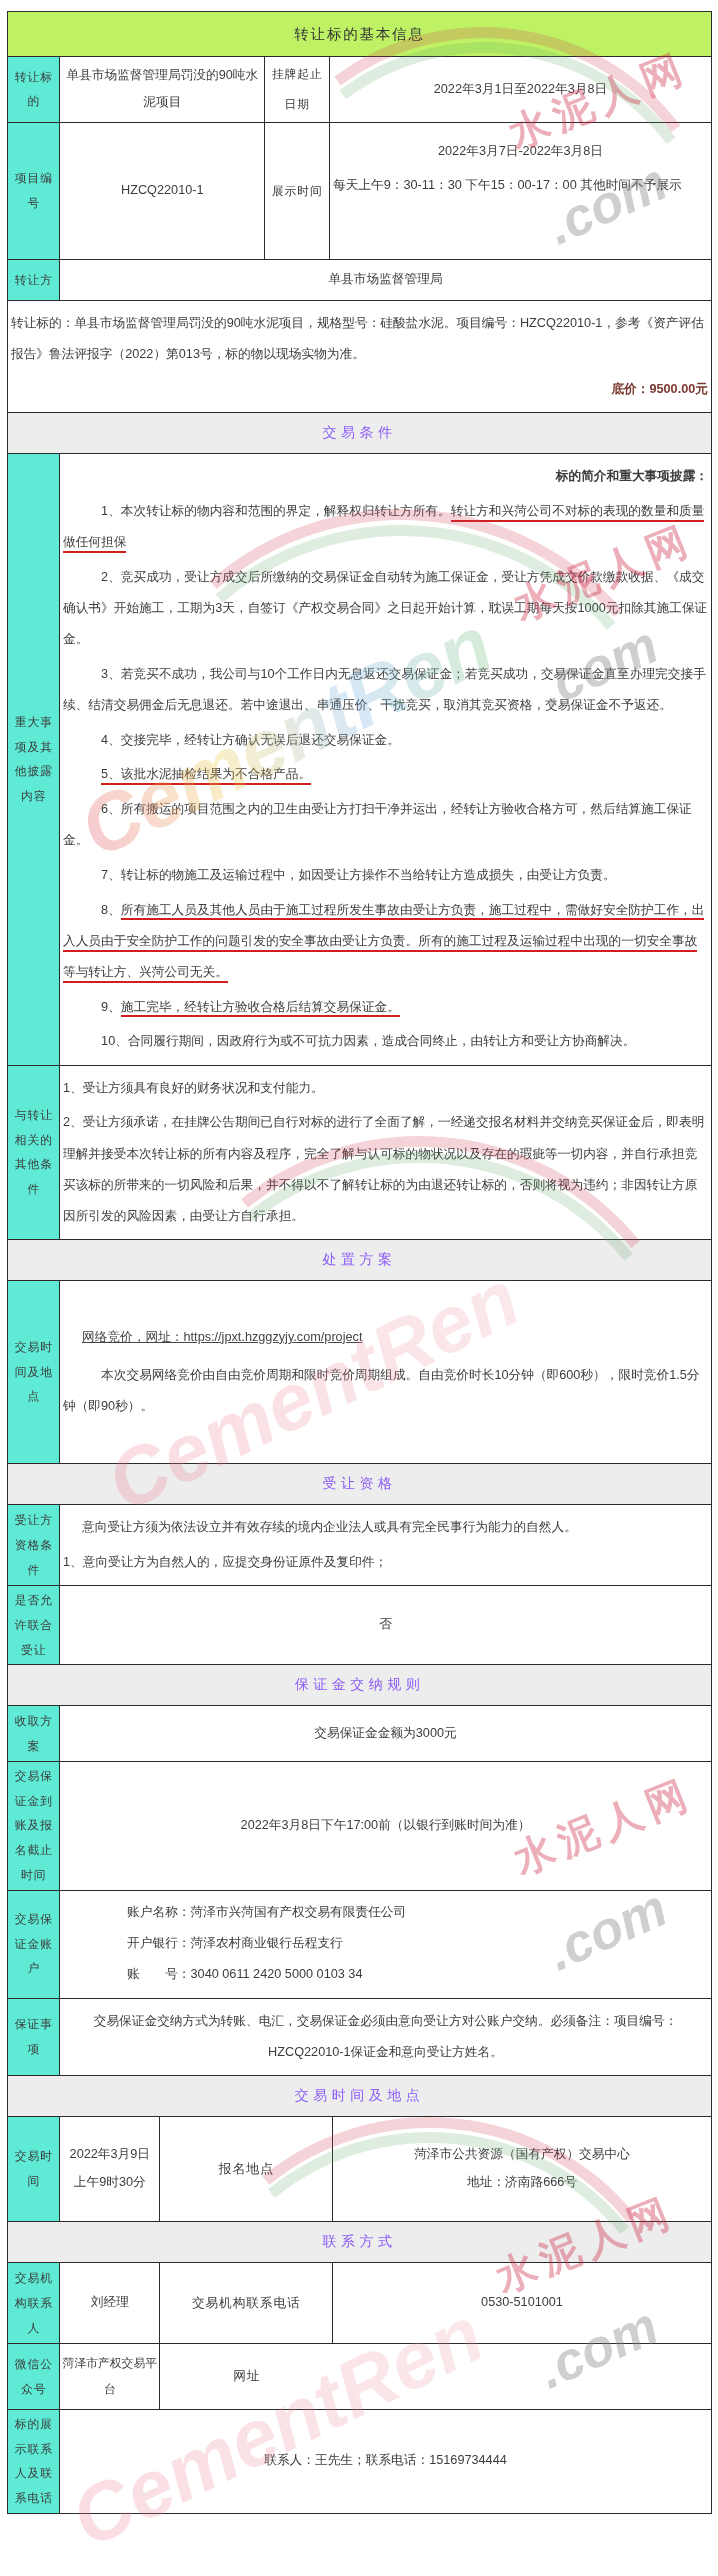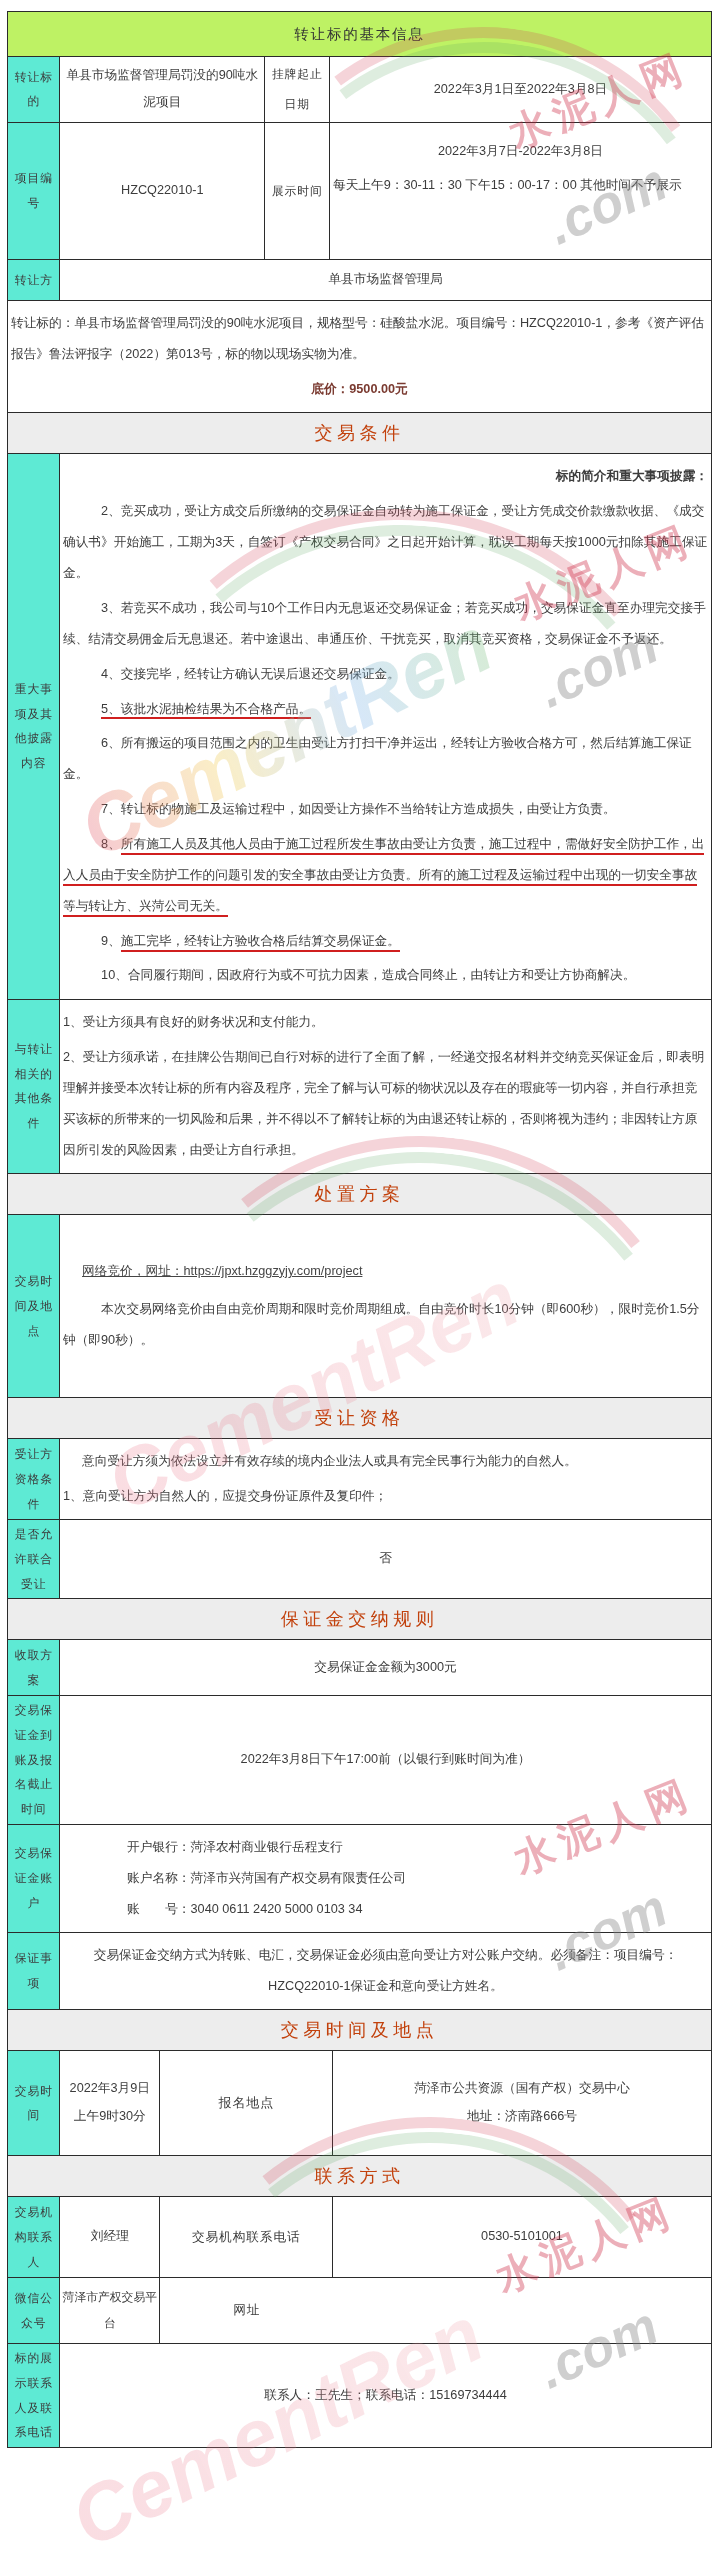--- a/index.html
+++ b/index.html
@@ -16,28 +16,28 @@
   .c3{width:65px;flex:0 0 65px;}
   .c4{flex:1;}
   .n2{width:100px;flex:0 0 100px;}
   .n3{width:173px;flex:0 0 173px;}
   .label{background:#5eead4;display:flex;align-items:center;justify-content:center;text-align:center;font-size:11.8px;line-height:2.1;letter-spacing:0.9px;}
   .plain-label{display:flex;align-items:center;justify-content:center;text-align:center;font-size:11.8px;line-height:2.6;letter-spacing:0.9px;}
   .center{display:flex;flex-direction:column;align-items:center;justify-content:center;text-align:center;font-size:12.7px;line-height:2.2;}
   .title-row .cell{background:#bef264;display:flex;align-items:center;justify-content:center;
       font-size:14.5px;letter-spacing:1.8px;color:#333;min-height:44px;}
   .section{background:#ededed;display:flex;align-items:center;justify-content:center;
-      font-size:18px;letter-spacing:4.5px;color:#c2410c;min-height:40px;}
+      font-size:14px;letter-spacing:4.5px;color:#8b5cf6;min-height:40px;}
   .textcell{font-size:12.7px;line-height:2.45;padding:3.6px 2.7px;}
   .textcell p{margin:3.6px 0;}
   .indent{text-indent:3em;}
   .indent-sm{text-indent:1.5em;}
   .bold{font-weight:bold;text-align:right;}
   .redline{border-bottom:2.7px solid #d01f1f;padding-bottom:1.8px;}
-  .price{font-weight:bold;color:#7a3a30;text-align:center;text-indent:0;margin-top:9px;}
+  .price{font-weight:bold;color:#7a3a30;text-align:right;text-indent:0;margin-top:9px;}
   .dark-link{color:#454545;text-decoration:underline;cursor:pointer;}
   .blue-link{color:#3a78b5;text-decoration:none;cursor:pointer;font-size:12.7px;}
   .account-block{margin-left:65px;text-align:left;line-height:2.3;font-size:12.7px;}
   .account-block p{margin:1.8px 0;}
   
   .wm{position:absolute;z-index:3;pointer-events:none;}
   .wm-arc{position:absolute;border-radius:50%;border:11.8px solid transparent;pointer-events:none;z-index:3;}
   .wm-arc.red{border-top-color:rgba(210,60,80,0.22);}
   .wm-arc.green{border-top-color:rgba(90,165,95,0.20);}
   .wm-brand{display:inline-block;font-size:80px;font-weight:bold;font-style:italic;white-space:nowrap;
@@ -113,20 +113,21 @@
     </div>
 
     <div class="row">
       <div class="cell full section">交易条件</div>
     </div>
 
     <div class="row">
       <div class="cell c1 label">重大事项及其他披露内容</div>
       <div class="cell textcell" style="flex:1">
         <p class="bold">标的简介和重大事项披露：</p>
+        <p class="indent"><span>1、本次转让标的物内容和范围的界定，解释权归转让方所有。</span><span class="redline">转让方和兴菏公司不对标的表现的数量和质量做任何担保</span></p>
         <p class="indent">2、竞买成功，受让方成交后所缴纳的交易保证金自动转为施工保证金，受让方凭成交价款缴款收据、《成交确认书》开始施工，工期为3天，自签订《产权交易合同》之日起开始计算，耽误工期每天按1000元扣除其施工保证金。</p>
         <p class="indent">3、若竞买不成功，我公司与10个工作日内无息返还交易保证金；若竞买成功，交易保证金直至办理完交接手续、结清交易佣金后无息退还。若中途退出、串通压价、干扰竞买，取消其竞买资格，交易保证金不予返还。</p>
         <p class="indent">4、交接完毕，经转让方确认无误后退还交易保证金。</p>
         <p class="indent"><span class="redline">5、该批水泥抽检结果为不合格产品。</span></p>
         <p class="indent">6、所有搬运的项目范围之内的卫生由受让方打扫干净并运出，经转让方验收合格方可，然后结算施工保证金。</p>
         <p class="indent">7、转让标的物施工及运输过程中，如因受让方操作不当给转让方造成损失，由受让方负责。</p>
         <p class="indent"><span>8、</span><span class="redline">所有施工人员及其他人员由于施工过程所发生事故由受让方负责，施工过程中，需做好安全防护工作，出入人员由于安全防护工作的问题引发的安全事故由受让方负责。所有的施工过程及运输过程中出现的一切安全事故等与转让方、兴菏公司无关。</span></p>
         <p class="indent"><span>9、</span><span class="redline">施工完毕，经转让方验收合格后结算交易保证金。</span></p>
         <p class="indent">10、合同履行期间，因政府行为或不可抗力因素，造成合同终止，由转让方和受让方协商解决。</p>
       </div>
@@ -180,22 +181,22 @@
 
     <div class="row" style="min-height:120px">
       <div class="cell c1 label">交易保证金到账及报名截止时间</div>
       <div class="cell center" style="flex:1">2022年3月8日下午17:00前（以银行到账时间为准）</div>
     </div>
 
     <div class="row" style="min-height:107px">
       <div class="cell c1 label">交易保证金账户</div>
       <div class="cell" style="flex:1;display:flex;align-items:center;">
         <div class="account-block">
+          <p>账户名称：菏泽市兴菏国有产权交易有限责任公司</p>
           <p>开户银行：菏泽农村商业银行岳程支行</p>
-          <p>账户名称：菏泽市兴菏国有产权交易有限责任公司</p>
           <p>账　　号：3040 0611 2420 5000 0103 34</p>
         </div>
       </div>
     </div>
 
     <div class="row" style="min-height:67px">
       <div class="cell c1 label">保证事项</div>
       <div class="cell textcell" style="flex:1;text-align:center;display:flex;align-items:center;">
         <p style="width:100%;text-align:center;">交易保证金交纳方式为转账、电汇，交易保证金必须由意向受让方对公账户交纳。必须备注：项目编号：HZCQ22010-1保证金和意向受让方姓名。</p>
       </div>

